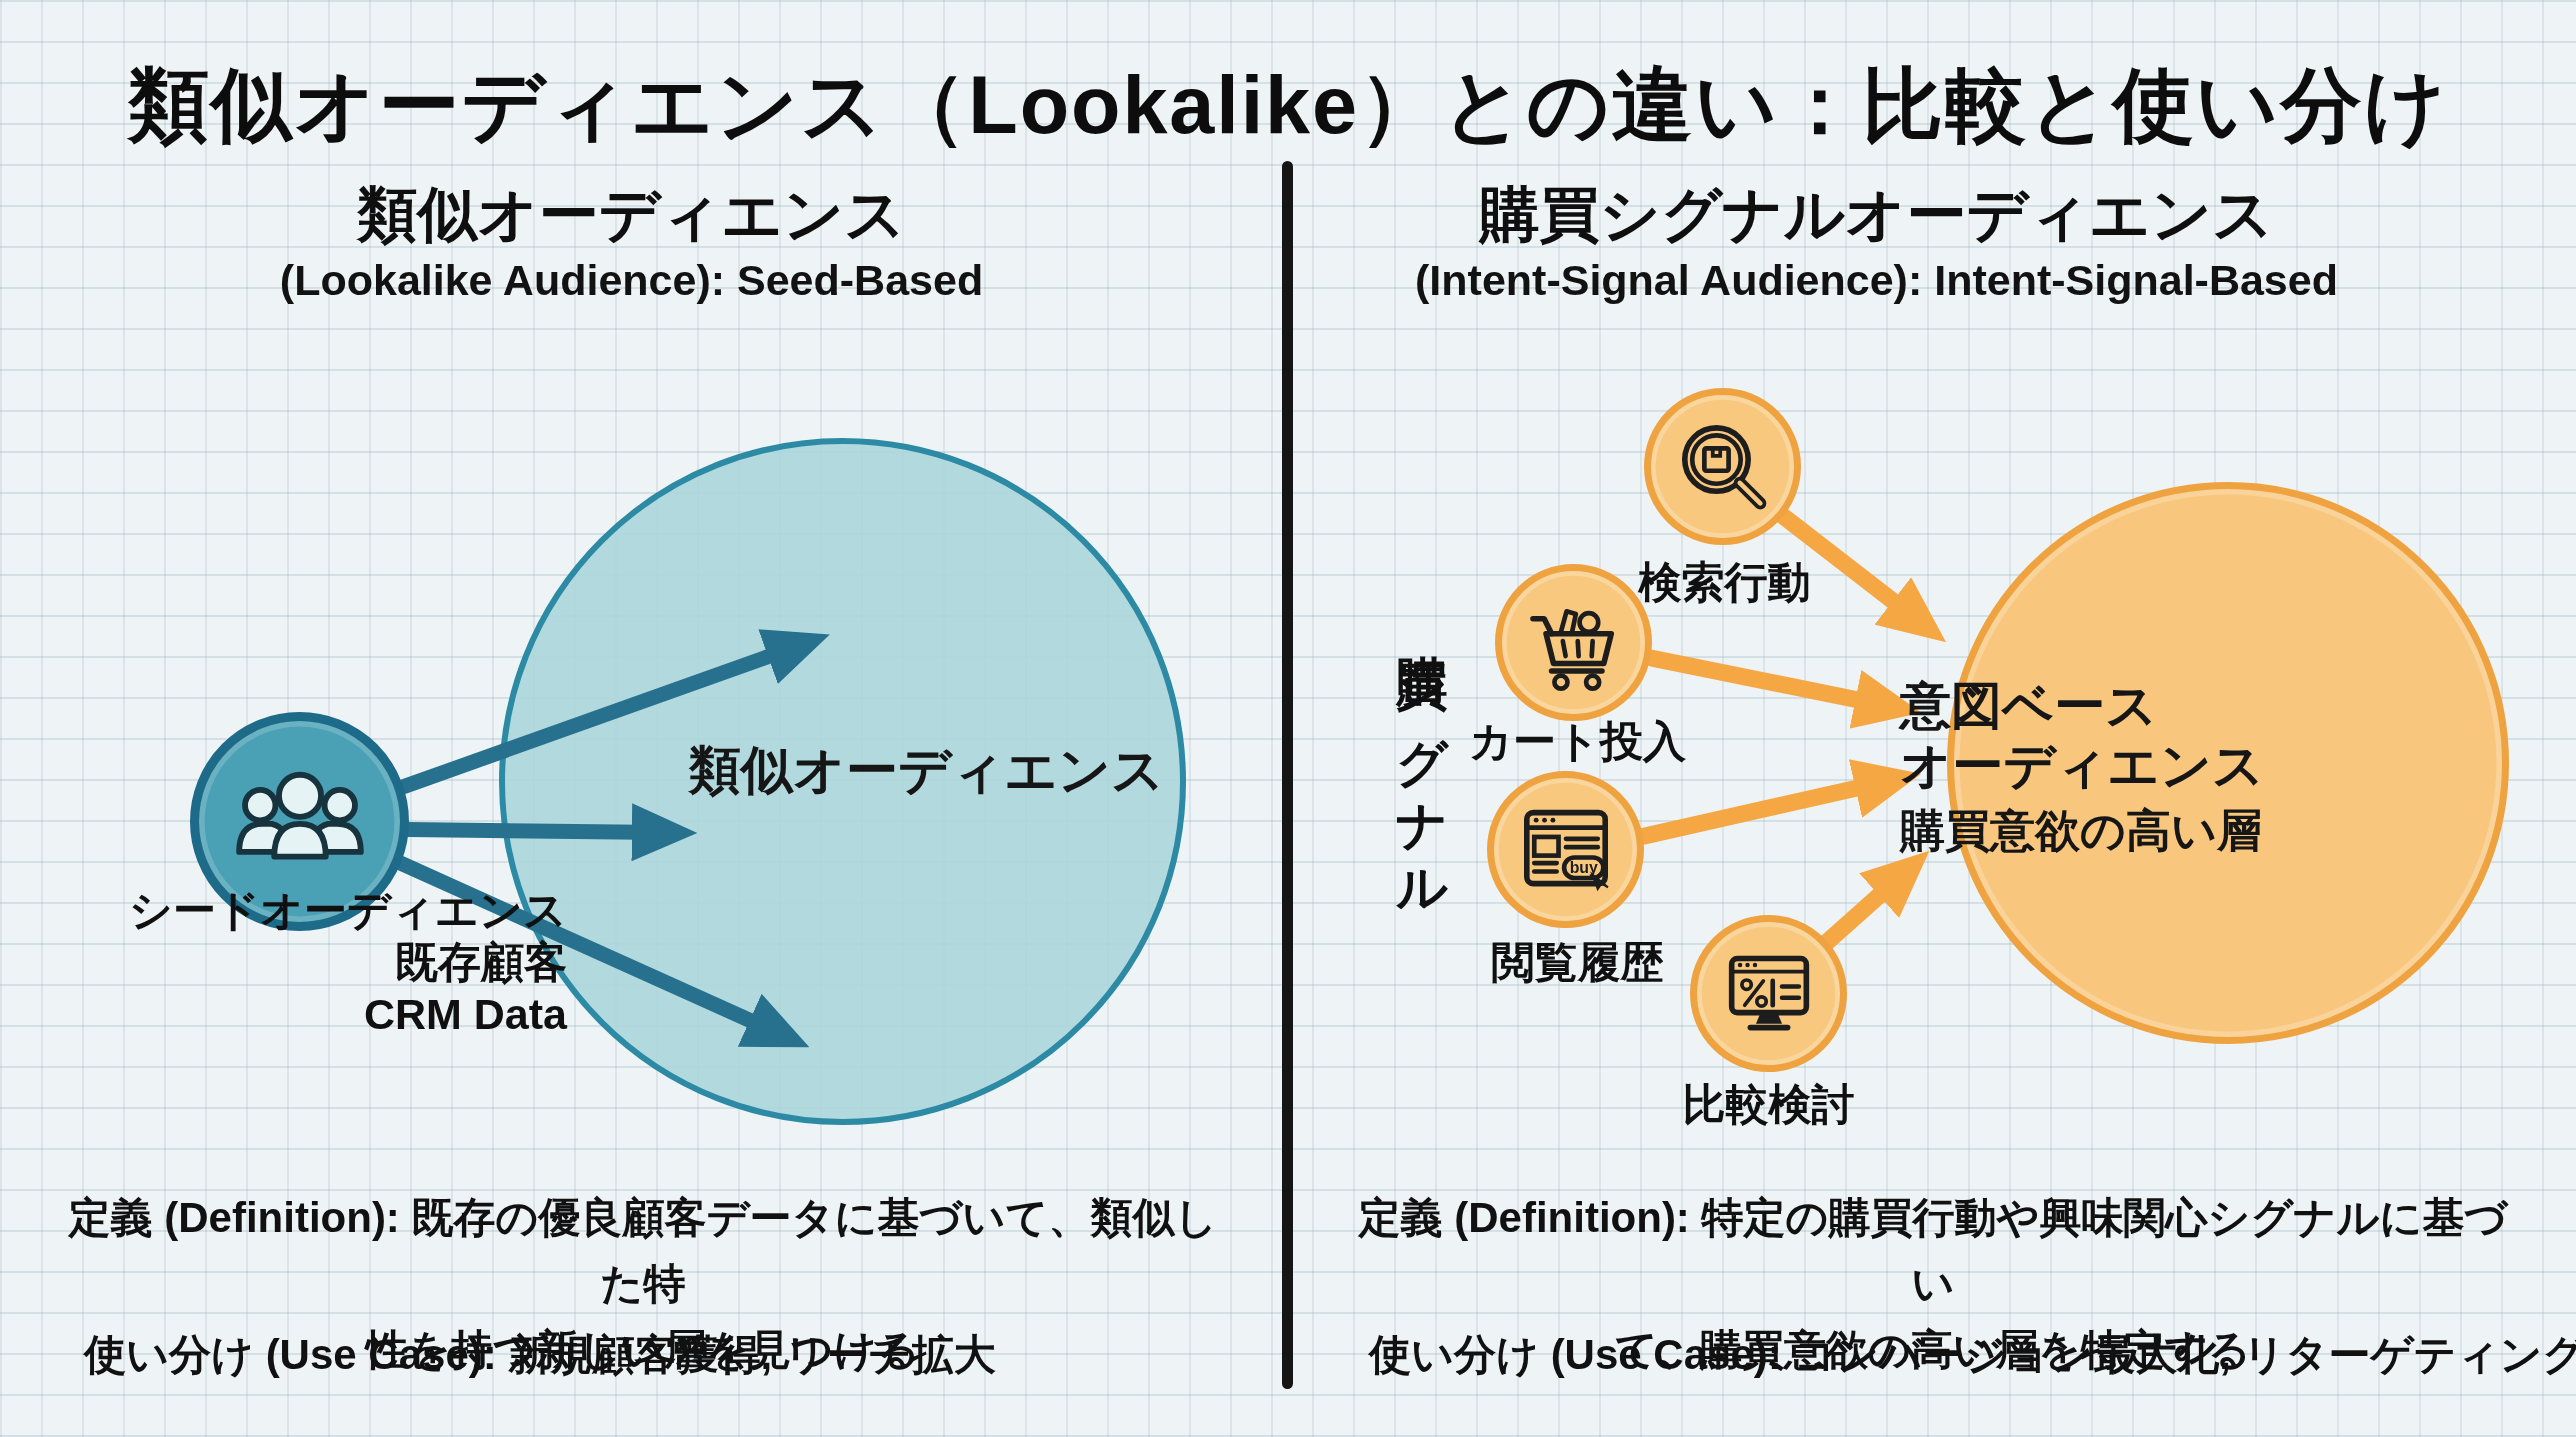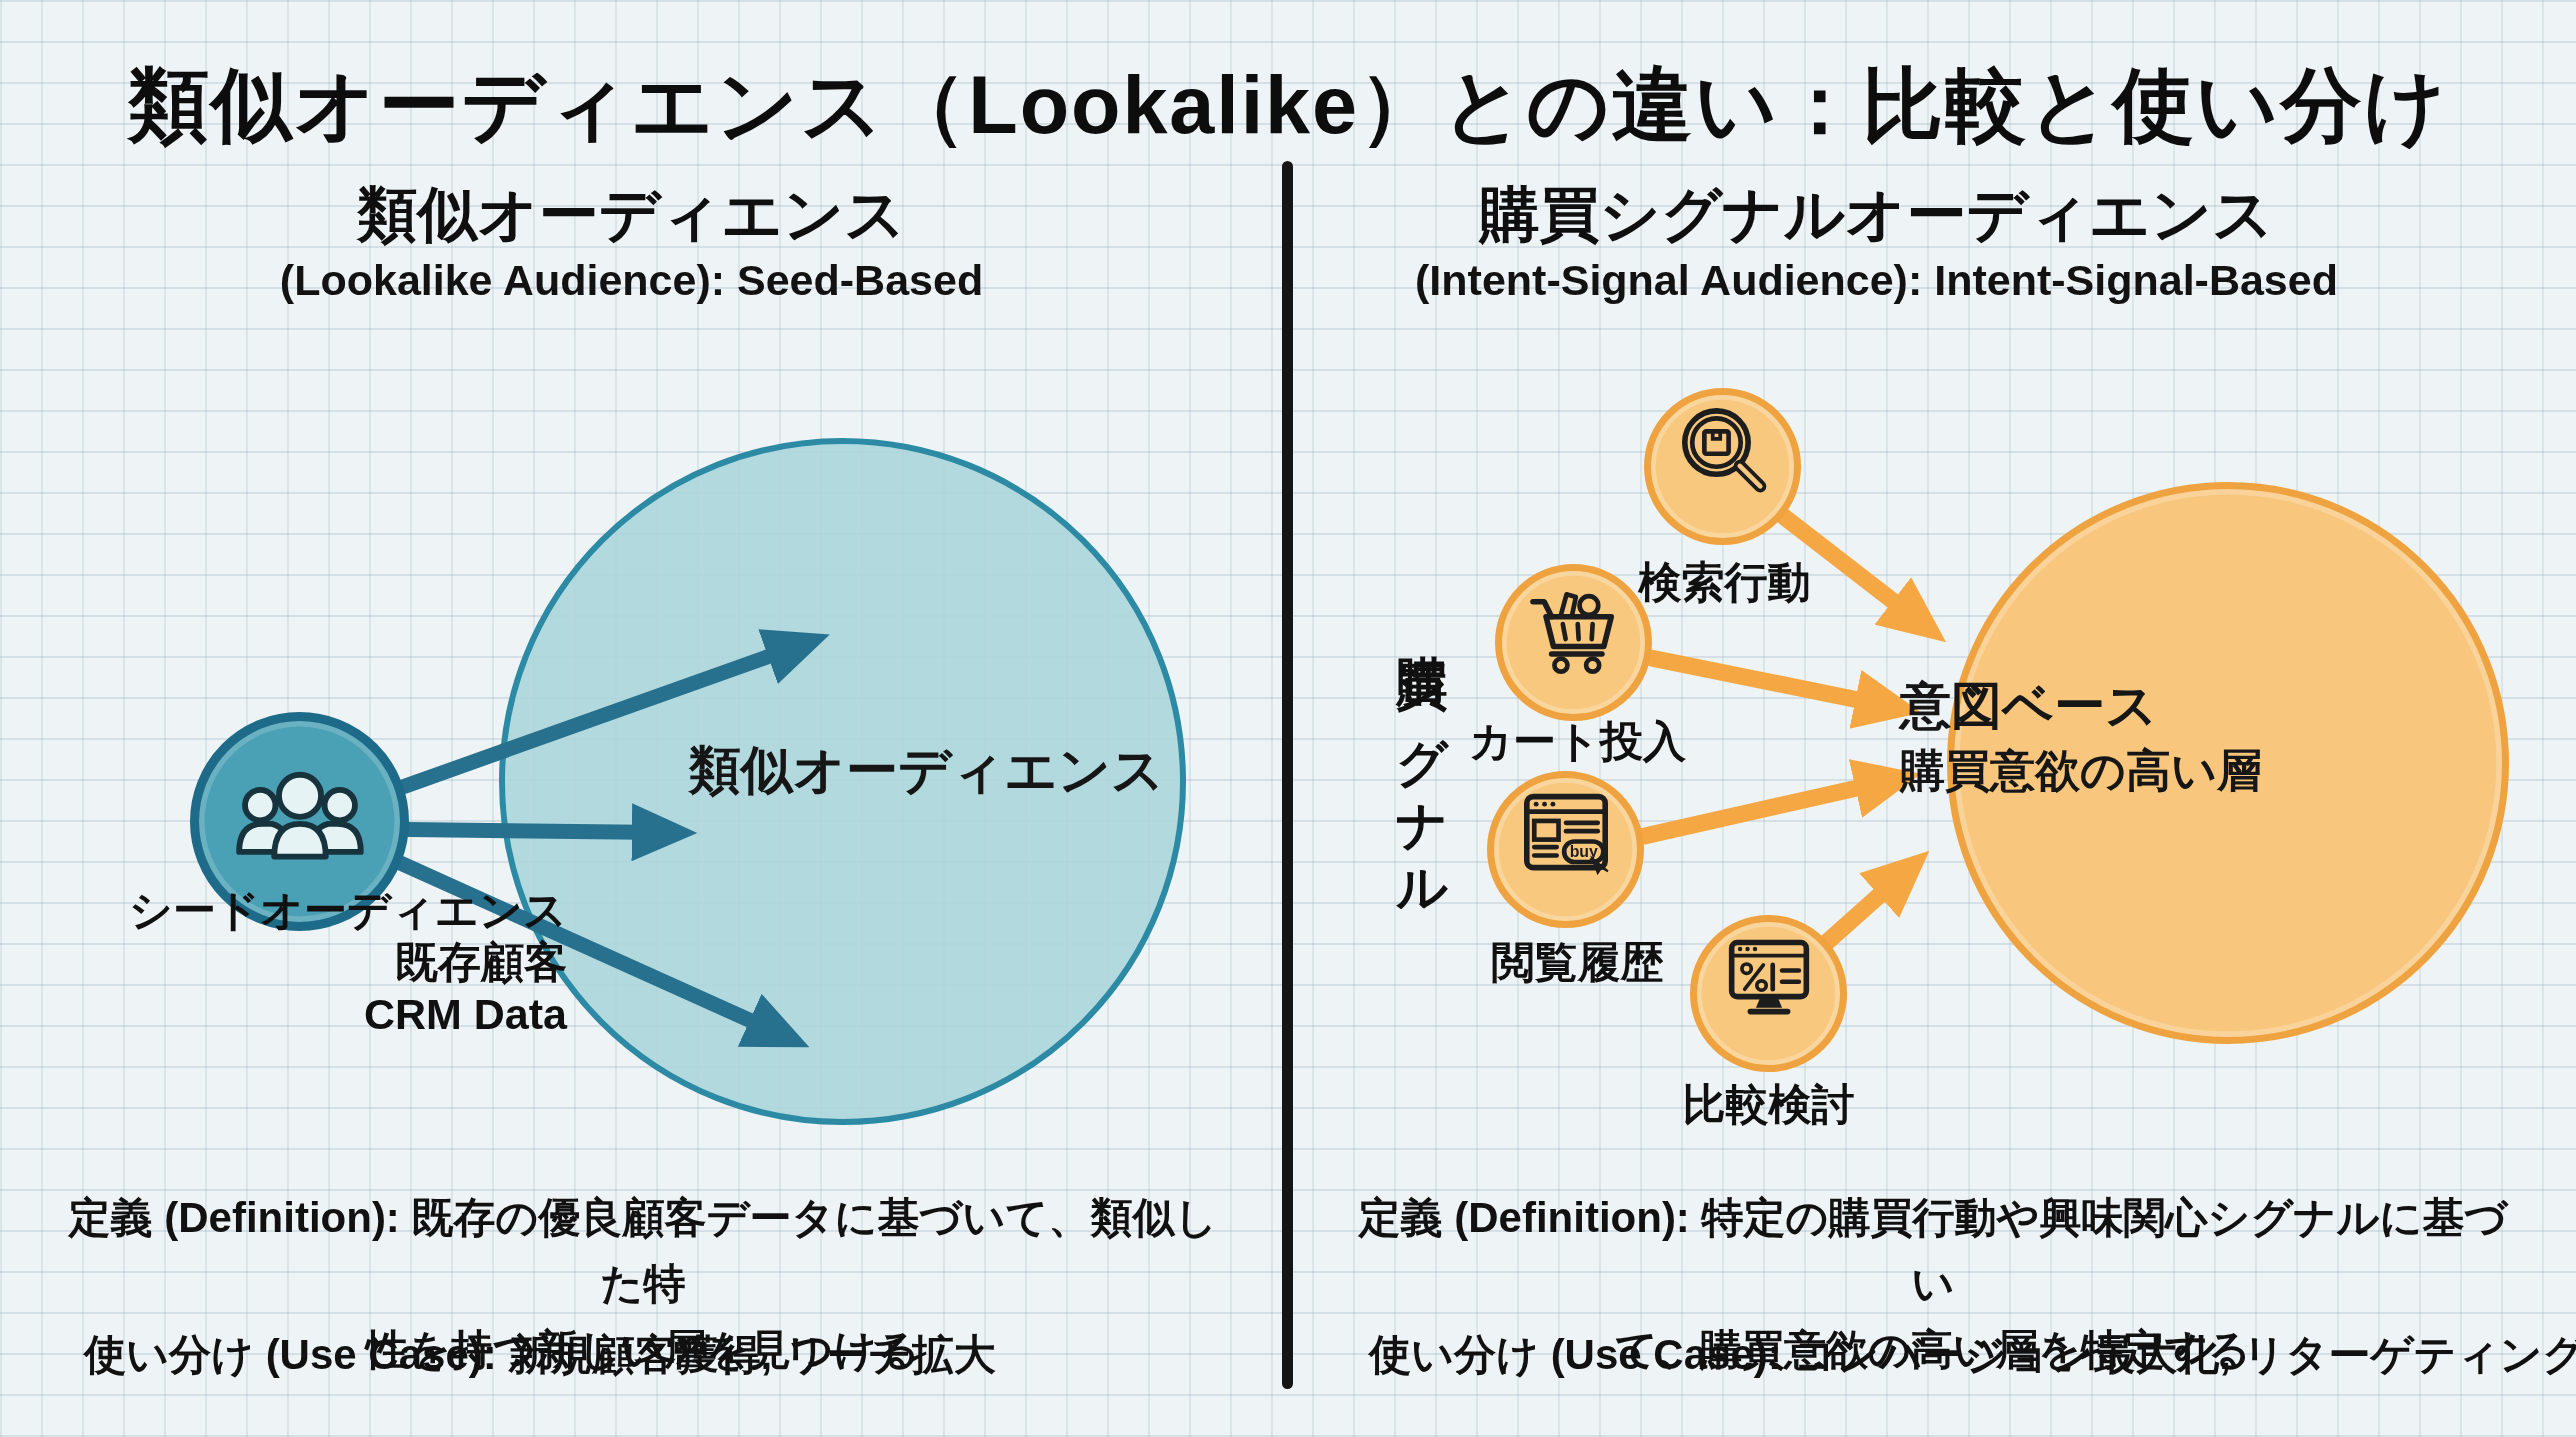--- a/index.html
+++ b/index.html
@@ -61,21 +61,21 @@
   .intent-text{
     position:absolute;left:1900px;top:676px;width:608px;text-align:left;color:#161616;
   }
   .intent-text .l1{font-size:51px;font-weight:800;line-height:60px;}
   .intent-text .l2{font-size:51px;font-weight:800;line-height:60px;}
   .intent-text .l3{font-size:45px;font-weight:800;line-height:54px;margin-top:7.5px;}
   .signal-circle{
     position:absolute;width:157px;height:157px;border-radius:50%;
     background:#f9c87f;border:7.5px solid #efa340;box-sizing:border-box;
     box-shadow:inset 0 0 0 4.7px rgba(255,255,255,0.25);
-    display:flex;align-items:flex-start;justify-content:center;
+    display:flex;align-items:center;justify-content:center;
   }
   .signal-label{
     position:absolute;text-align:center;font-size:43px;font-weight:800;color:#101010;white-space:nowrap;
   }
   .vertical-label{
     position:absolute;left:1387px;top:614px;height:374px;
     writing-mode:vertical-rl;text-orientation:upright;
     font-size:51px;font-weight:800;letter-spacing:9.4px;color:#101010;
   }
 
@@ -152,20 +152,21 @@
 
   <div class="lookalike-text">
     <div class="l1">類似オーディエンス</div>
   </div>
 
   <div class="vertical-label">購買シグナル</div>
 
   <div class="big-orange-circle"></div>
   <div class="intent-text">
     <div class="l1">意図ベース</div>
+    <div class="l2">オーディエンス</div>
     <div class="l3">購買意欲の高い層</div>
   </div>
 
   <div class="signal-circle" style="left:1644px;top:388px;">
     <svg class="icon-svg" width="110" height="110" viewBox="-59 -59 118 118">
       <circle cx="-7" cy="-8" r="34" fill="none" stroke="#1d1d1d" stroke-width="6"></circle>
       <circle cx="-7" cy="-8" r="26" fill="none" stroke="#1d1d1d" stroke-width="5"></circle>
       <rect x="-20" y="-20" width="26" height="24" rx="2" fill="none" stroke="#1d1d1d" stroke-width="5"></rect>
       <path d="M-11,-20 v8 h8 v-8" fill="none" stroke="#1d1d1d" stroke-width="4"></path>
       <line x1="18" y1="17" x2="40" y2="39" stroke="#1d1d1d" stroke-width="13" stroke-linecap="round"></line>

